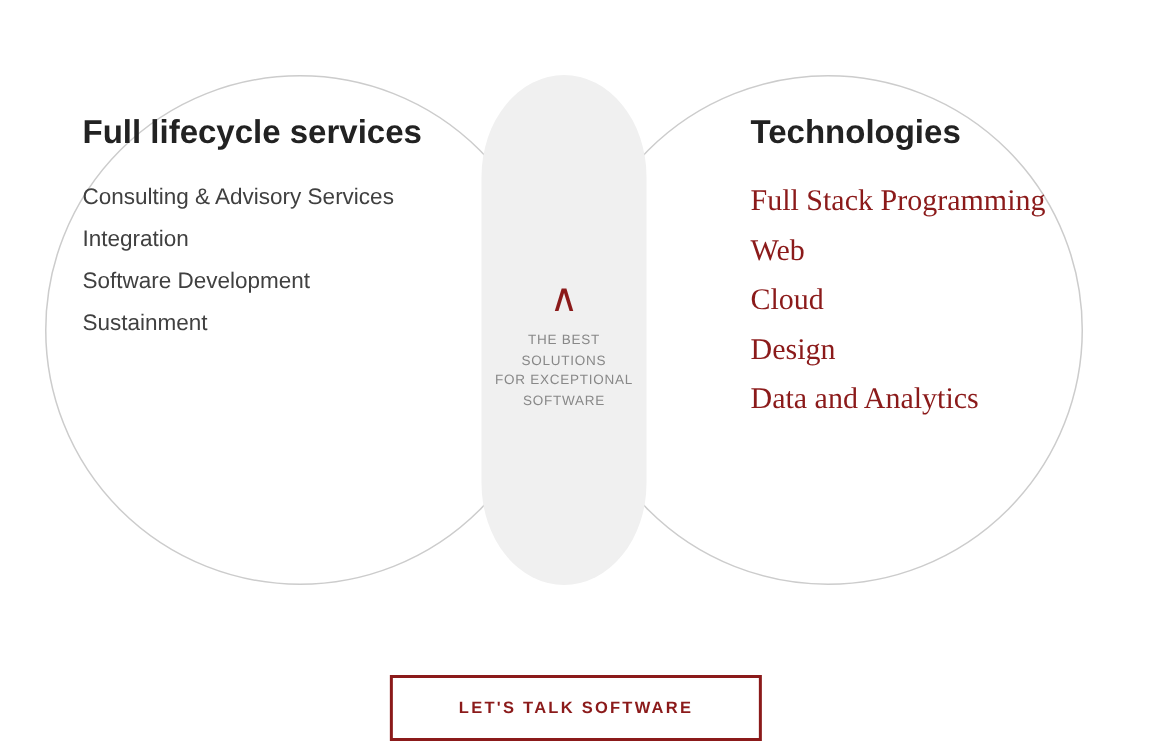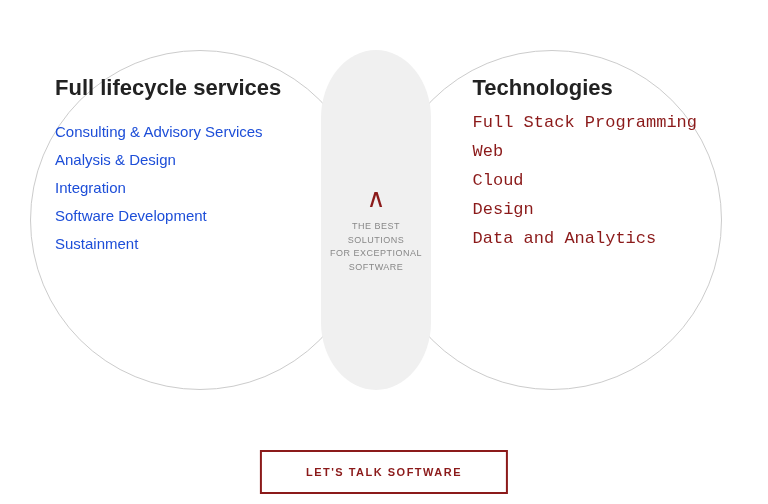--- a/index.html
+++ b/index.html
@@ -74,56 +74,56 @@
 
     .left-content ul {
       list-style: none;
     }
 
     .left-content ul li {
       margin-bottom: 10px;
     }
 
     .left-content ul li a {
-      color: #1d4ed8;
+      color: #404040;
       text-decoration: none;
       font-size: 15px;
       font-family: Arial, sans-serif;
     }
 
     
     .right-content {
       position: absolute;
       right: 55px;
       top: 55px;
       z-index: 2;
       text-align: left;
     }
 
     .right-content h2 {
       font-size: 22px;
       font-weight: 700;
       color: #222222;
-      margin-bottom: 12px;
+      margin-bottom: 22px;
       font-family: Arial, sans-serif;
     }
 
     .right-content ul {
       list-style: none;
     }
 
     .right-content ul li {
       margin-bottom: 10px;
     }
 
     .right-content ul li a {
       color: #8b1a1a;
       text-decoration: none;
-      font-size: 17px;
-      font-family: Liberation Mono, monospace;
+      font-size: 20px;
+      font-family: Liberation Serif, serif;
       margin-top: 32px;
     }
 
     
     .center-content {
       position: absolute;
       left: 50%;
       top: 50%;
       transform: translate(-50%, -50%);
       z-index: 3;
@@ -178,21 +178,20 @@
   <div class="circle-intersection"></div>
 
   <div class="circle-left"></div>
 
   <div class="circle-right"></div>
 
   <div class="left-content">
     <h2>Full lifecycle services</h2>
     <ul>
       <li><a href="#">Consulting &amp; Advisory Services</a></li>
-      <li><a href="#">Analysis &amp; Design</a></li>
       <li><a href="#">Integration</a></li>
       <li><a href="#">Software Development</a></li>
       <li><a href="#">Sustainment</a></li>
     </ul>
   </div>
 
   <div class="right-content">
     <h2>Technologies</h2>
     <ul>
       <li><a href="#">Full Stack Programming</a></li>

